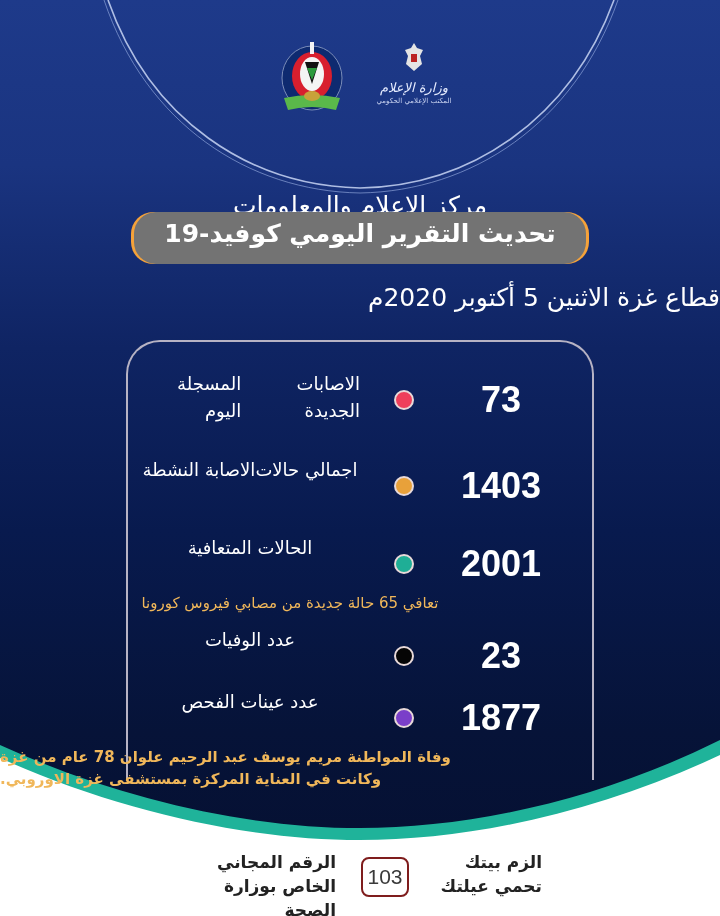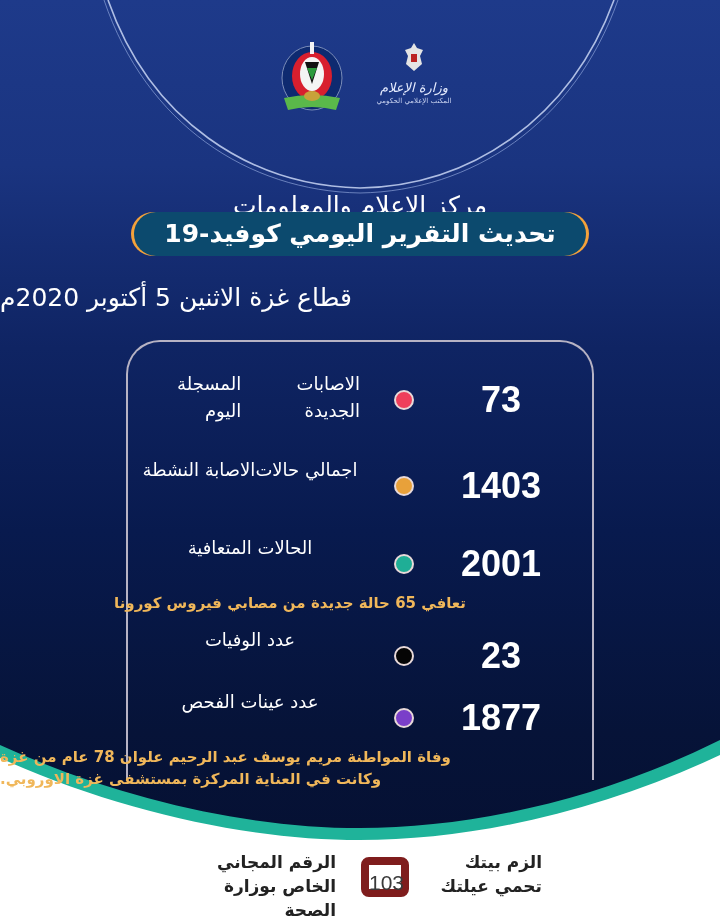--- a/index.html
+++ b/index.html
@@ -21,27 +21,27 @@
   .logo-ministry { position: absolute; left: 376px; top: 6px; width: 76px; height: 90px; text-align: center; }
   .ministry-eagle { display: block; margin: 0 auto; width: 22px; height: 30px; }
   .ministry-name { display: block; font-family: "DejaVu Serif", serif; font-size: 13px; color: #e6ecff; margin-top: 8px; line-height: 16px; font-style: italic; }
   .ministry-sub { display: block; font-size: 7px; color: #c8d2f0; line-height: 10px; }
 
   .org-title {
     position: absolute; top: 166px; left: 0; width: 720px; text-align: center;
     color: #ffffff; font-size: 25px; line-height: 34px; margin-top: 23px;
   }
   .report-pill {
-    position: absolute; top: 212px; left: 134px; width: 452px; height: 44px;
-    background: #0c4a6e; border-radius: 22px;
+    position: absolute; top: 212px; left: 134px; width: 452px; height: 52px;
+    background: #737373; border-radius: 22px;
     box-shadow: 3px 0 0 #f5a23a, -3px 0 0 #f5a23a;
     text-align: center; color: #ffffff; font-weight: bold; font-size: 25px; line-height: 44px;
   }
   .date-line {
-    position: absolute; top: 280px; left: 0; width: 720px; text-align: left;
+    position: absolute; top: 280px; left: 0; width: 720px; text-align: right;
     color: #ffffff; font-size: 25px; line-height: 36px;
   }
 
   .stats-panel {
     position: absolute; left: 126px; top: 340px; width: 468px; height: 440px;
     border: 2px solid #b7b3c4; border-bottom: none; border-radius: 34px 34px 0 0;
   }
 
   .stat-row { position: absolute; left: 0; width: 720px; height: 60px; }
   .stat-label {
@@ -55,35 +55,35 @@
     border: 2px solid #e8d9d9;
   }
   .stat-value {
     position: absolute; left: 446px; top: 0; width: 110px; height: 60px;
     direction: ltr; text-align: center; color: #ffffff; font-weight: bold;
     font-size: 36px; line-height: 60px; font-family: "Liberation Sans", sans-serif;
   }
 
   .note-recovered {
     position: absolute; top: 592px; left: 0; width: 580px; text-align: center;
-    color: #f0b75a; font-weight: bold; font-size: 15px; line-height: 22px;
+    color: #f0b75a; font-weight: normal; font-size: 15px; line-height: 22px;
   }
   .note-death {
     position: absolute; top: 746px; left: 0; width: 720px; text-align: left;
     color: #f0b75a; font-weight: bold; font-size: 15px; line-height: 22px;
   }
 
   .footer { position: absolute; top: 842px; left: 0; width: 720px; height: 70px; }
   .footer-slogan {
     position: absolute; left: 422px; top: 8px; width: 120px; color: #222222;
     font-size: 17px; line-height: 24px; text-align: right; font-weight: bold;
   }
   .hotline-box {
     position: absolute; left: 361px; top: 15px; width: 48px; height: 40px;
-    border: 8px solid #7f1d1d; border-radius: 8px;
+    border: 2px solid #7f1d1d; border-radius: 8px;
     color: #3a3a3a; font-size: 21px; line-height: 36px; text-align: center;
     font-family: "Liberation Sans", sans-serif; direction: ltr;
   }
   .footer-hotline {
     position: absolute; left: 176px; top: 8px; width: 160px; color: #222222;
     font-size: 17px; line-height: 24px; text-align: right; font-weight: bold;
   }
   .footer-hotline span, .footer-slogan span { display: block; }
 </style>
 </head>

